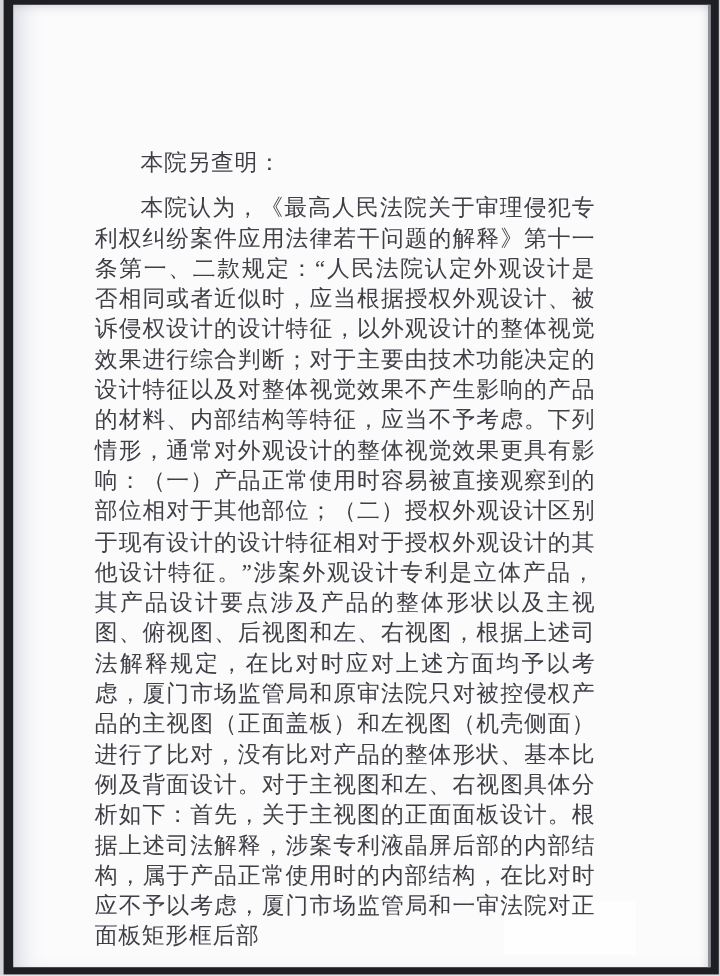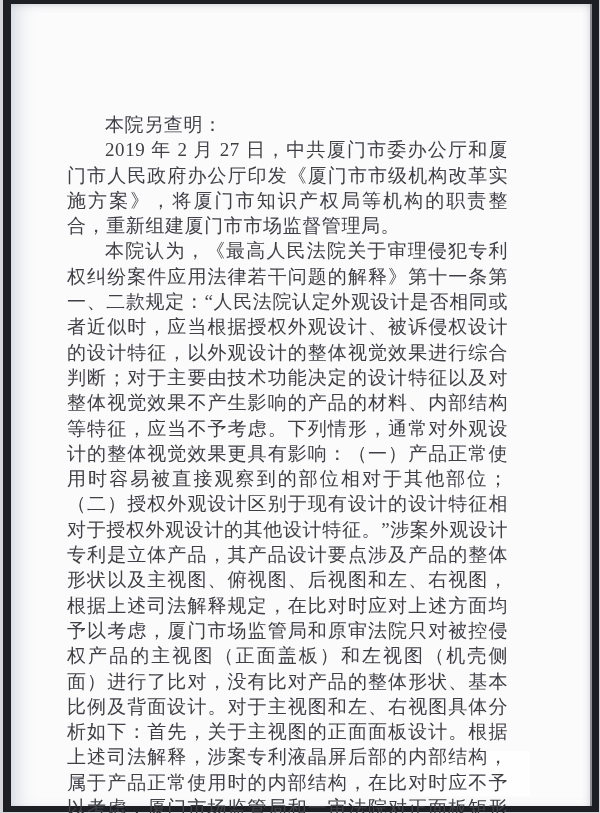--- a/index.html
+++ b/index.html
@@ -52,32 +52,31 @@
     top: 112px;
     width: 441px;
     font-size: 19px;
     line-height: 25.3px;
     letter-spacing: 0.6px;
     color: #3f3f46;
     text-align: justify;
     text-justify: inter-character;
   }
   .para {
-    margin: 0;
+    margin: 12px;
     padding: 0;
     text-indent: 2em;
     word-break: break-all;
   }
 </style>
 </head>
 <body>
 
 <div class="scan-dark"></div>
 
 <div class="page">
   <div class="scan-patch"></div>
 </div>
 
 <div class="text-block">
   <p class="para">本院另查明：</p>
-  <p class="para">2019 年 2 月 27 日，中共厦门市委办公厅和厦门市人民政府办公厅印发《厦门市市级机构改革实施方案》，将厦门市知识产权局等机构的职责整合，重新组建厦门市市场监督管理局。</p>
   <p class="para">本院认为，《最高人民法院关于审理侵犯专利权纠纷案件应用法律若干问题的解释》第十一条第一、二款规定：“人民法院认定外观设计是否相同或者近似时，应当根据授权外观设计、被诉侵权设计的设计特征，以外观设计的整体视觉效果进行综合判断；对于主要由技术功能决定的设计特征以及对整体视觉效果不产生影响的产品的材料、内部结构等特征，应当不予考虑。下列情形，通常对外观设计的整体视觉效果更具有影响：（一）产品正常使用时容易被直接观察到的部位相对于其他部位；（二）授权外观设计区别于现有设计的设计特征相对于授权外观设计的其他设计特征。”涉案外观设计专利是立体产品，其产品设计要点涉及产品的整体形状以及主视图、俯视图、后视图和左、右视图，根据上述司法解释规定，在比对时应对上述方面均予以考虑，厦门市场监管局和原审法院只对被控侵权产品的主视图（正面盖板）和左视图（机壳侧面）进行了比对，没有比对产品的整体形状、基本比例及背面设计。对于主视图和左、右视图具体分析如下：首先，关于主视图的正面面板设计。根据上述司法解释，涉案专利液晶屏后部的内部结构，属于产品正常使用时的内部结构，在比对时应不予以考虑，厦门市场监管局和一审法院对正面板矩形框后部</p>
 </div>
 
 </body></html>

